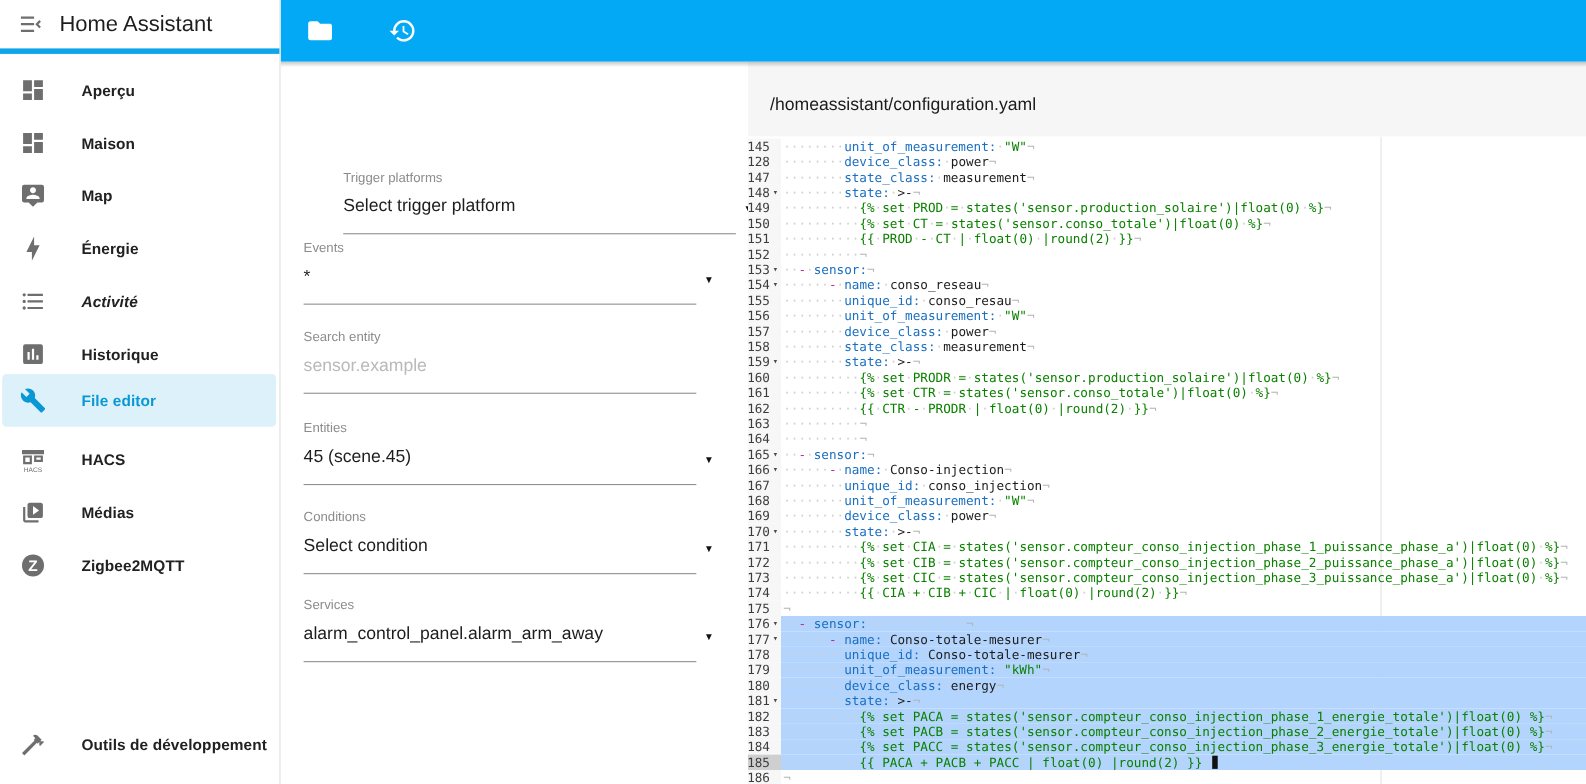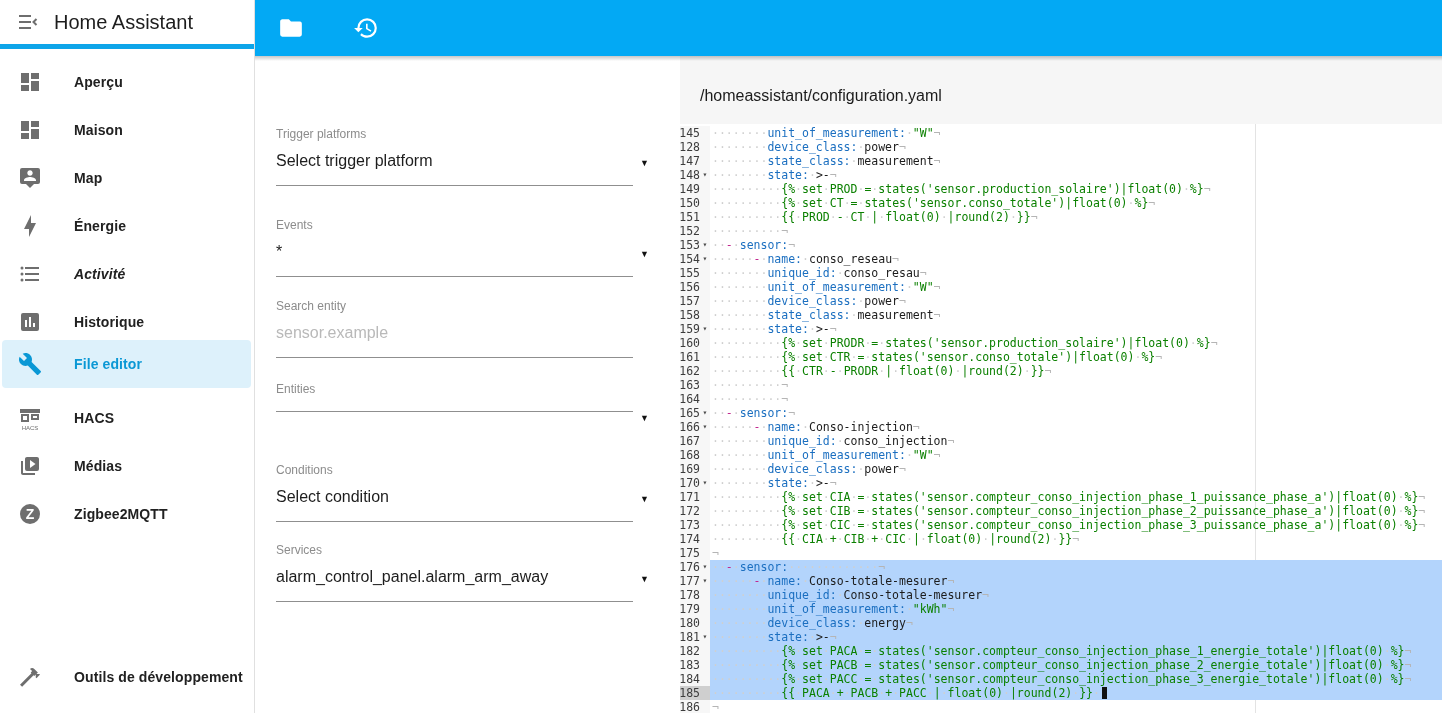--- a/index.html
+++ b/index.html
@@ -162,39 +162,40 @@
     </span>
     <span class="tb-icon" style="left:98px">
       <svg viewBox="0 0 24 24">
           <path d="M13.5,8H12V13L16.28,15.54L17,14.33L13.5,12.25V8M13,3A9,9 0 0,0 4,12H1L4.96,16.03L9,12H6A7,7 0 0,1 13,5A7,7 0 0,1 20,12A7,7 0 0,1 13,19C11.07,19 9.32,18.21 8.06,16.94L6.64,18.36C8.27,20 10.5,21 13,21A9,9 0 0,0 22,12A9,9 0 0,0 13,3Z"></path>
         </svg>
     </span>
   </header>
   <div class="tb-shadow"></div>
 
   <section class="formpanel" id="form-fields">
-      <div class="field" style="top: 71px;">
+      <div class="field" style="top: 98px; margin-left: 36px;">
         <div class="f-label">Trigger platforms</div>
         <div class="f-value">Select trigger platform</div>
         <span class="f-arrow">▼</span>
         <div class="f-line"></div>
       </div>
       <div class="field" style="top: 162px;">
         <div class="f-label">Events</div>
         <div class="f-value">*</div>
         <span class="f-arrow">▼</span>
         <div class="f-line"></div>
       </div>
       <div class="field" style="top: 243px;">
         <div class="f-label">Search entity</div>
         <div class="f-value placeholder">sensor.example</div>
         <div class="f-line"></div>
       </div>
       <div class="field" style="top: 326px;">
         <div class="f-label">Entities</div>
+        <div class="f-value">45 (scene.45)</div>
         <span class="f-arrow">▼</span>
         <div class="f-line"></div>
       </div>
       <div class="field" style="top: 407px;">
         <div class="f-label">Conditions</div>
         <div class="f-value">Select condition</div>
         <span class="f-arrow">▼</span>
         <div class="f-line"></div>
       </div>
       <div class="field" style="top: 487px;">

